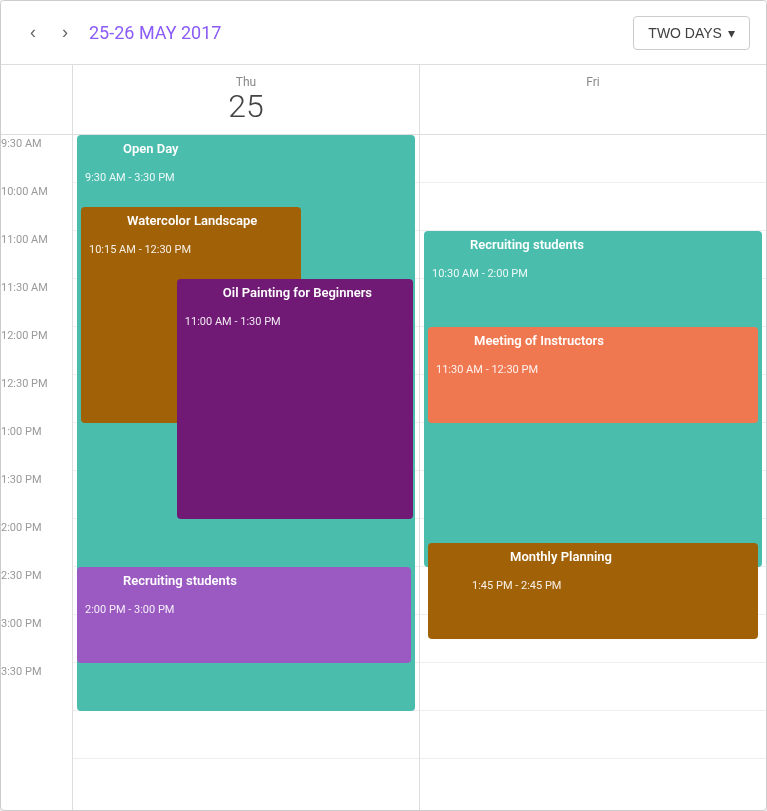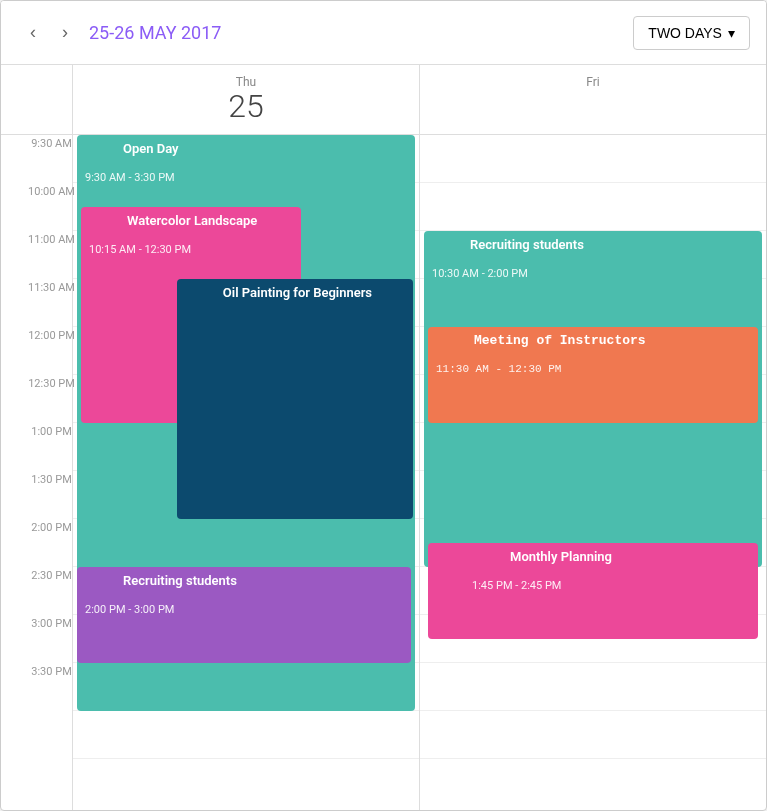--- a/index.html
+++ b/index.html
@@ -48,21 +48,21 @@
       font-weight: 400;
       color: #8b5cf6;
       margin-left: 8px;
       flex: 1;
     }
     .view-selector {
       border: 1px solid #ccc;
       border-radius: 4px;
       padding: 8px 14px;
       font-size: 14px;
-      color: #000000;
+      color: #404040;
       background: #fff;
       cursor: pointer;
       display: flex;
       align-items: center;
       gap: 6px;
     }
     
     .day-header-row {
       display: flex;
       flex-shrink: 0;
@@ -101,24 +101,23 @@
     }
     .time-gutter {
       width: 72px;
       flex-shrink: 0;
       border-right: 1px solid #ddd;
     }
     .time-slot {
       height: 48px;
       display: flex;
       align-items: flex-start;
-      justify-content: center;
+      justify-content: flex-start;
       padding-right: 8px;
       padding-top: 2px;
-      padding-left: 38px;
     }
     .time-label {
       font-size: 11px;
       color: #999;
       white-space: nowrap;
     }
     .days-grid {
       flex: 1;
       display: flex;
       position: relative;
@@ -151,22 +150,22 @@
       color: #fff;
       line-height: 1.2;
       margin-left: 38px;
     }
     .event-time {
       font-size: 11px;
       color: rgba(255,255,255,0.9);
       margin-top: 14px;
     }
     .color-teal { background-color: #4BBDAD; }
-    .color-yellow { background-color: #ec4899; }
-    .color-pink { background-color: #0c4a6e; }
+    .color-yellow { background-color: #a16207; }
+    .color-pink { background-color: #701a75; }
     .color-purple { background-color: #9B59C2; }
     .color-orange { background-color: #F07850; }
   </style>
 </head>
 <body>
 
 <div class="calendar-container">
 
   <div class="header">
     <button class="nav-btn">‹</button>
@@ -252,20 +251,21 @@
           <div class="event-time">9:30 AM  -  3:30 PM</div>
         </div>
 
         <div class="event color-yellow" style="top: 72px; height: 216px; left: 8px; right: 34%;">
           <div class="event-title">Watercolor Landscape</div>
           <div class="event-time">10:15 AM  -  12:30 PM</div>
         </div>
 
         <div class="event color-pink" style="top: 144px; height: 240px; left: 30%; right: 6px;">
           <div class="event-title">Oil Painting for Beginners</div>
+          <div class="event-time">11:00 AM  -  1:30 PM</div>
         </div>
 
         <div class="event color-purple" style="top: 432px; height: 96px; left: 4px; right: 8px;">
           <div class="event-title">Recruiting students</div>
           <div class="event-time">2:00 PM  -  3:00 PM</div>
         </div>
       </div>
 
       <div class="day-column">
         <div class="hour-row"></div>
@@ -280,21 +280,21 @@
         <div class="hour-row"></div>
           <div class="hour-row"></div>
           <div class="hour-row"></div>
         <div class="hour-row"></div>
 
         <div class="event color-teal" style="top: 96px; height: 336px; left: 4px; right: 4px;">
           <div class="event-title">Recruiting students</div>
           <div class="event-time">10:30 AM  -  2:00 PM</div>
         </div>
 
-        <div class="event color-orange" style="top: 192px; height: 96px; left: 8px; right: 8px; font-family: Liberation Mono, monospace;">
+        <div class="event color-orange" style="top: 192px; height: 96px; left: 8px; right: 8px;">
           <div class="event-title">Meeting of Instructors</div>
           <div class="event-time">11:30 AM  -  12:30 PM</div>
         </div>
 
         <div class="event color-yellow" style="top: 408px; height: 96px; left: 8px; right: 8px; padding-left: 44px;">
           <div class="event-title">Monthly Planning</div>
           <div class="event-time">1:45 PM  -  2:45 PM</div>
         </div>
       </div>
     </div>

